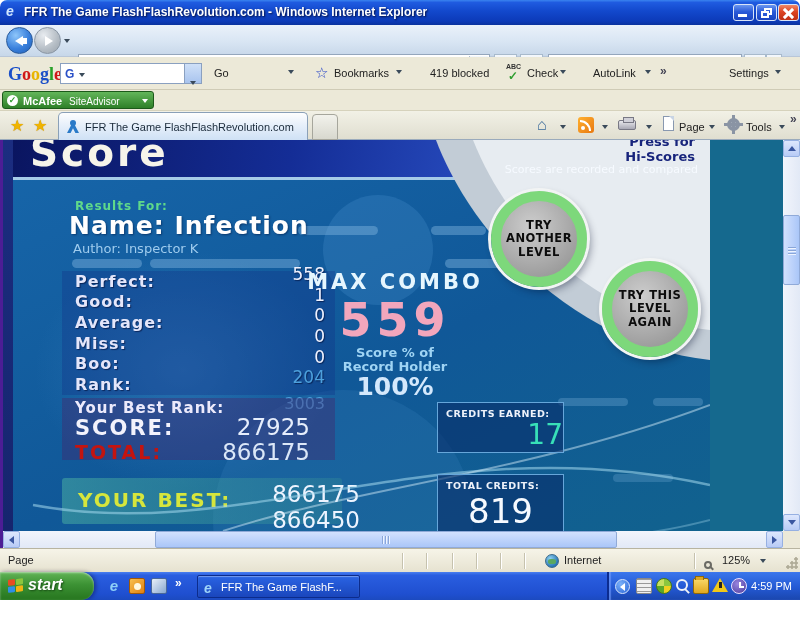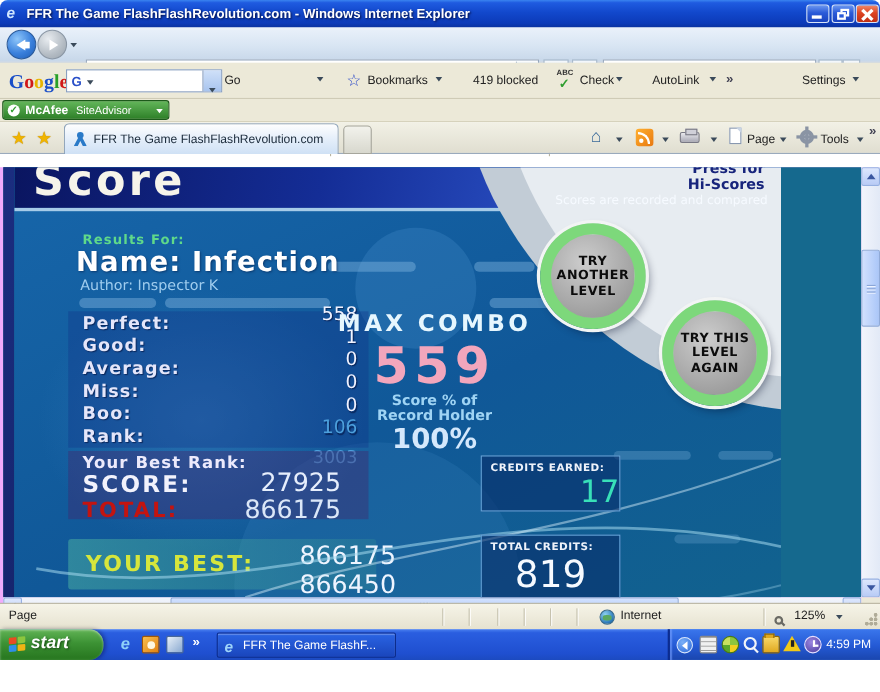--- a/index.html
+++ b/index.html
@@ -124,21 +124,21 @@
   .pagesheet { left:663px; top:5px; width:11px; height:15px; background:#fff; border:1px solid #8898b0; }
   .pagesheet::after { content:""; position:absolute; right:-1px; top:-1px; border-style:solid; border-width:0 5px 5px 0; border-color:transparent #c8d4e4 transparent transparent; }
   .gear { left:727px; top:7px; width:13px; height:13px; border-radius:50%;
     background:radial-gradient(circle,#fff 0 2px,#8a94a4 3px); box-shadow:0 -4px 0 -5px #8a94a4;
     border:2px solid #8a94a4; }
   .gear::before { content:""; position:absolute; left:3px; top:-5px; width:3px; height:19px; background:#8a94a4; }
   .gear::after { content:""; position:absolute; left:-5px; top:3px; width:19px; height:3px; background:#8a94a4; }
   .chev2 { font-size:12px; font-weight:bold; color:#445; }
 
   
-  .content { left:0; top:140px; width:800px; height:408px; background:#f0abfc;margin-top:12px; }
+  .content { left:0; top:140px; width:800px; height:408px; background:#4c1d95; }
   .pagebg { left:3px; top:0; width:780px; height:391px; background:#15698e; }
   .navstrip { left:3px; top:0; width:10px; height:391px; background:linear-gradient(180deg,#1b2d80,#16256e); }
   .flash { left:13px; top:0; width:697px; height:391px; overflow:hidden;
     background:linear-gradient(155deg,#1766aa 0%,#105898 55%,#11628e 100%);
     font-family:"DejaVu Sans",sans-serif; }
   .blob { border-radius:50%; }
   .hdr { left:0; top:0; width:697px; height:37px;
     background:linear-gradient(100deg,#0a1560 0%,#142d96 40%,#2a50c4 72%,#4168d8 100%); }
   .score-title { left:17px; top:-10px; font-size:39px; font-weight:bold; color:#f6f4ea;
     letter-spacing:3px; }
@@ -324,21 +324,21 @@
 
   <div class="abs gtb">
     <span class="abs glogo">
       <span style="color:#1a4fc8">G</span><span style="color:#d01818">o</span><span style="color:#e8b400">o</span><span style="color:#1a4fc8">g</span><span style="color:#28a028">l</span><span style="color:#d01818">e</span>
     </span>
     <div class="abs gcombo">
       <span class="gG">G</span>
       <span class="tri-d" style="position:absolute;left:18px;top:9px"></span>
       <div class="cdrop"><span class="tri-d"></span></div>
     </div>
-    <span class="abs gtbtext" style="left:204px;top:10px">Go</span>
+    <span class="abs gtbtext" style="left:214px;top:10px">Go</span>
     <span class="abs grayarr"></span>
     <span class="abs newsico"></span>
     <span class="abs pageico2"></span>
     <span class="abs tri-d" style="left:288px;top:13px"></span>
     <span class="abs sep" style="left:300px"></span>
     <span class="abs star-blue" style="left:315px;top:7px">☆</span>
     <span class="abs gtbtext" style="left:334px;top:10px">Bookmarks</span>
     <span class="abs tri-d" style="left:396px;top:13px"></span>
     <span class="abs blockico"></span>
     <span class="abs gtbtext" style="left:430px;top:10px">419 blocked</span>
@@ -443,21 +443,21 @@
         <div class="srow">
             <span class="slabel">Miss:</span>
             <span class="sval">0</span>
           </div>
         <div class="srow">
             <span class="slabel">Boo:</span>
             <span class="sval">0</span>
           </div>
         <div class="srow">
             <span class="slabel">Rank:</span>
-            <span class="sval rankcol">106</span>
+            <span class="sval rankcol">204</span>
           </div>
       </div>
       <div class="abs rank2">3003</div>
 
       <div class="abs bestbox"></div>
       <div class="abs bestrank">Your Best Rank:</div>
       <div class="abs scorelbl">SCORE:</div>
       <div class="abs scoreval">27925</div>
       <div class="abs totallbl">TOTAL:</div>
       <div class="abs totalval">866175</div>

